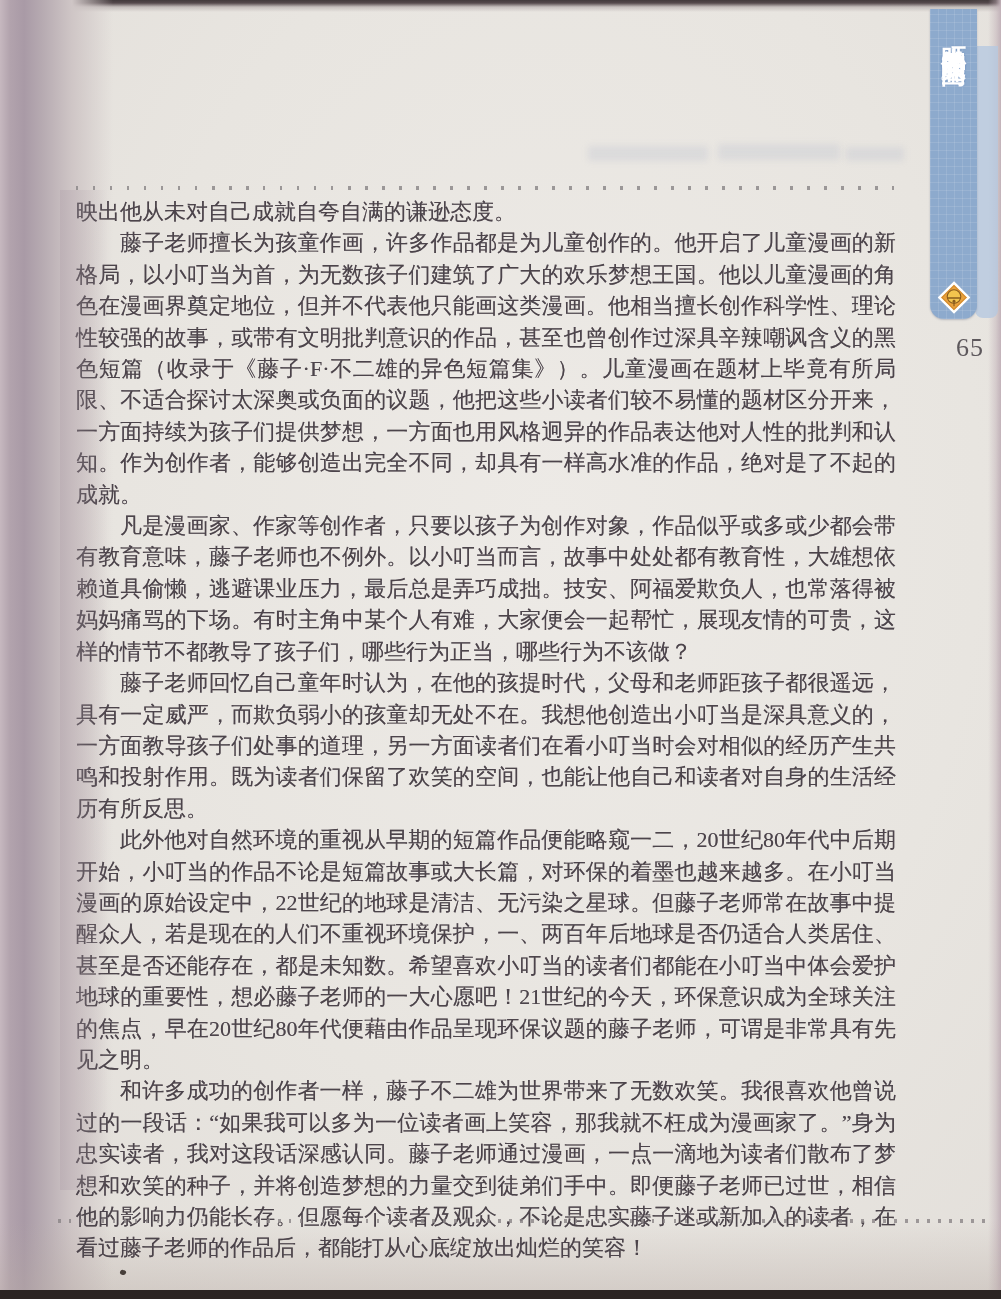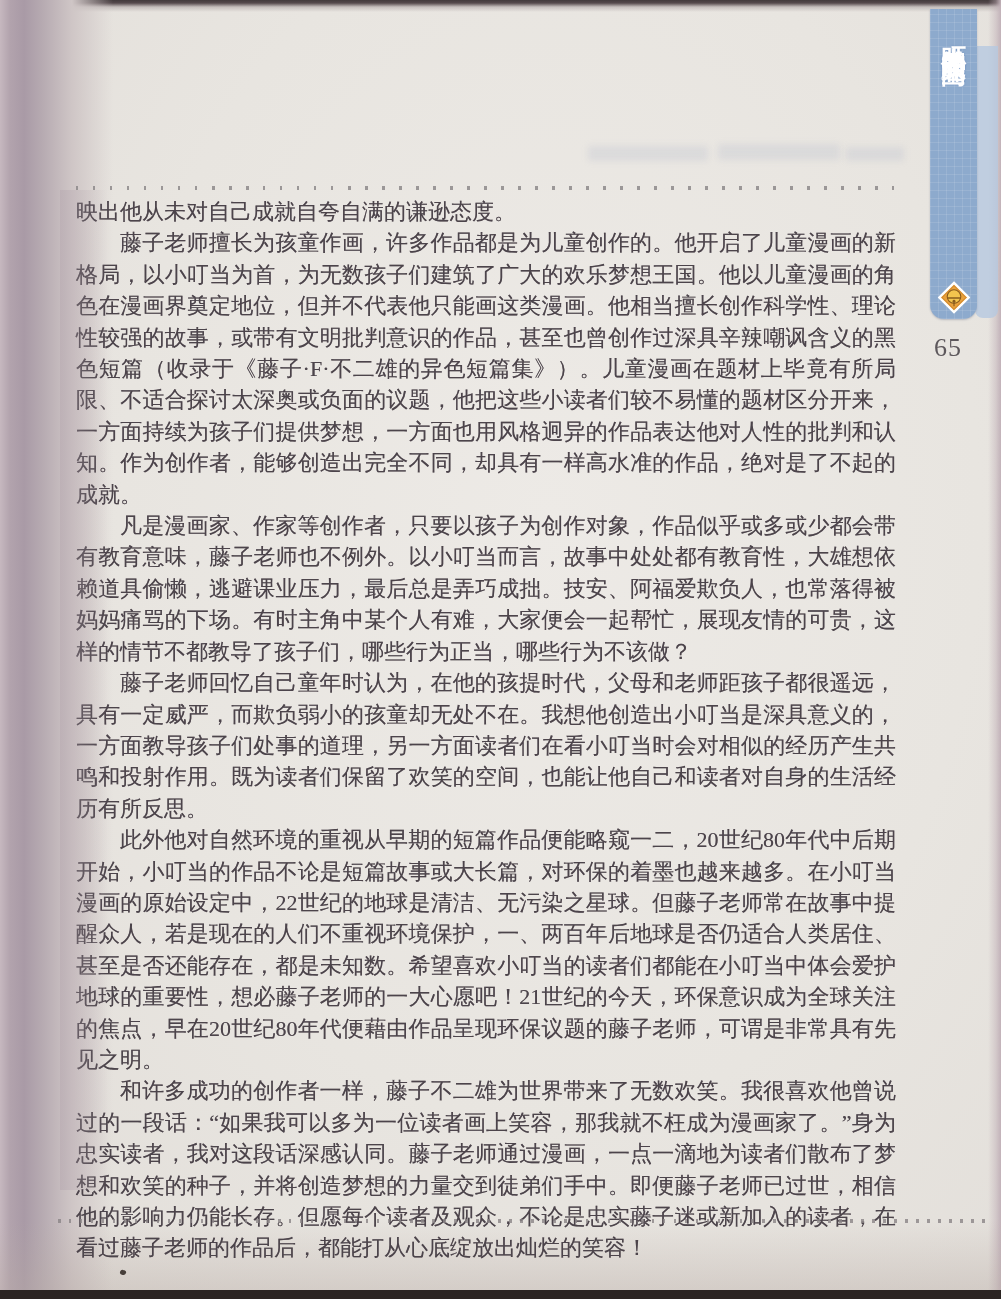--- a/index.html
+++ b/index.html
@@ -46,21 +46,21 @@
     position:absolute;left:50%;top:16px;transform:translateX(-50%);
     writing-mode:vertical-rl;text-orientation:upright;
     font-family:"Liberation Sans","DejaVu Sans",sans-serif;
     font-weight:bold;font-size:25px;line-height:1;letter-spacing:2px;
     color:#ffffff;text-shadow:0 0 2px rgba(120,150,195,.9);
     white-space:nowrap;
   }
   .chapter-tab .bell{position:absolute;left:50%;bottom:1px;transform:translateX(-50%);}
   .page-number{
     position:absolute;left:934px;top:333px;width:50px;
-    font-size:26px;color:#5d585c;letter-spacing:1px;
+    font-size:26px;color:#5d585c;letter-spacing:1px;text-align:right;
   }
   
   .dots-top{
     position:absolute;left:76px;top:186px;width:818px;height:4px;
     background-image:repeating-linear-gradient(90deg,#8d898a 0 2.5px,rgba(0,0,0,0) 2.5px 17px);
     opacity:.85;
   }
   .dots-bottom{
     position:absolute;left:58px;top:1219px;width:934px;height:4px;
     background-image:repeating-linear-gradient(90deg,#8a8486 0 2.5px,rgba(0,0,0,0) 2.5px 11px);

